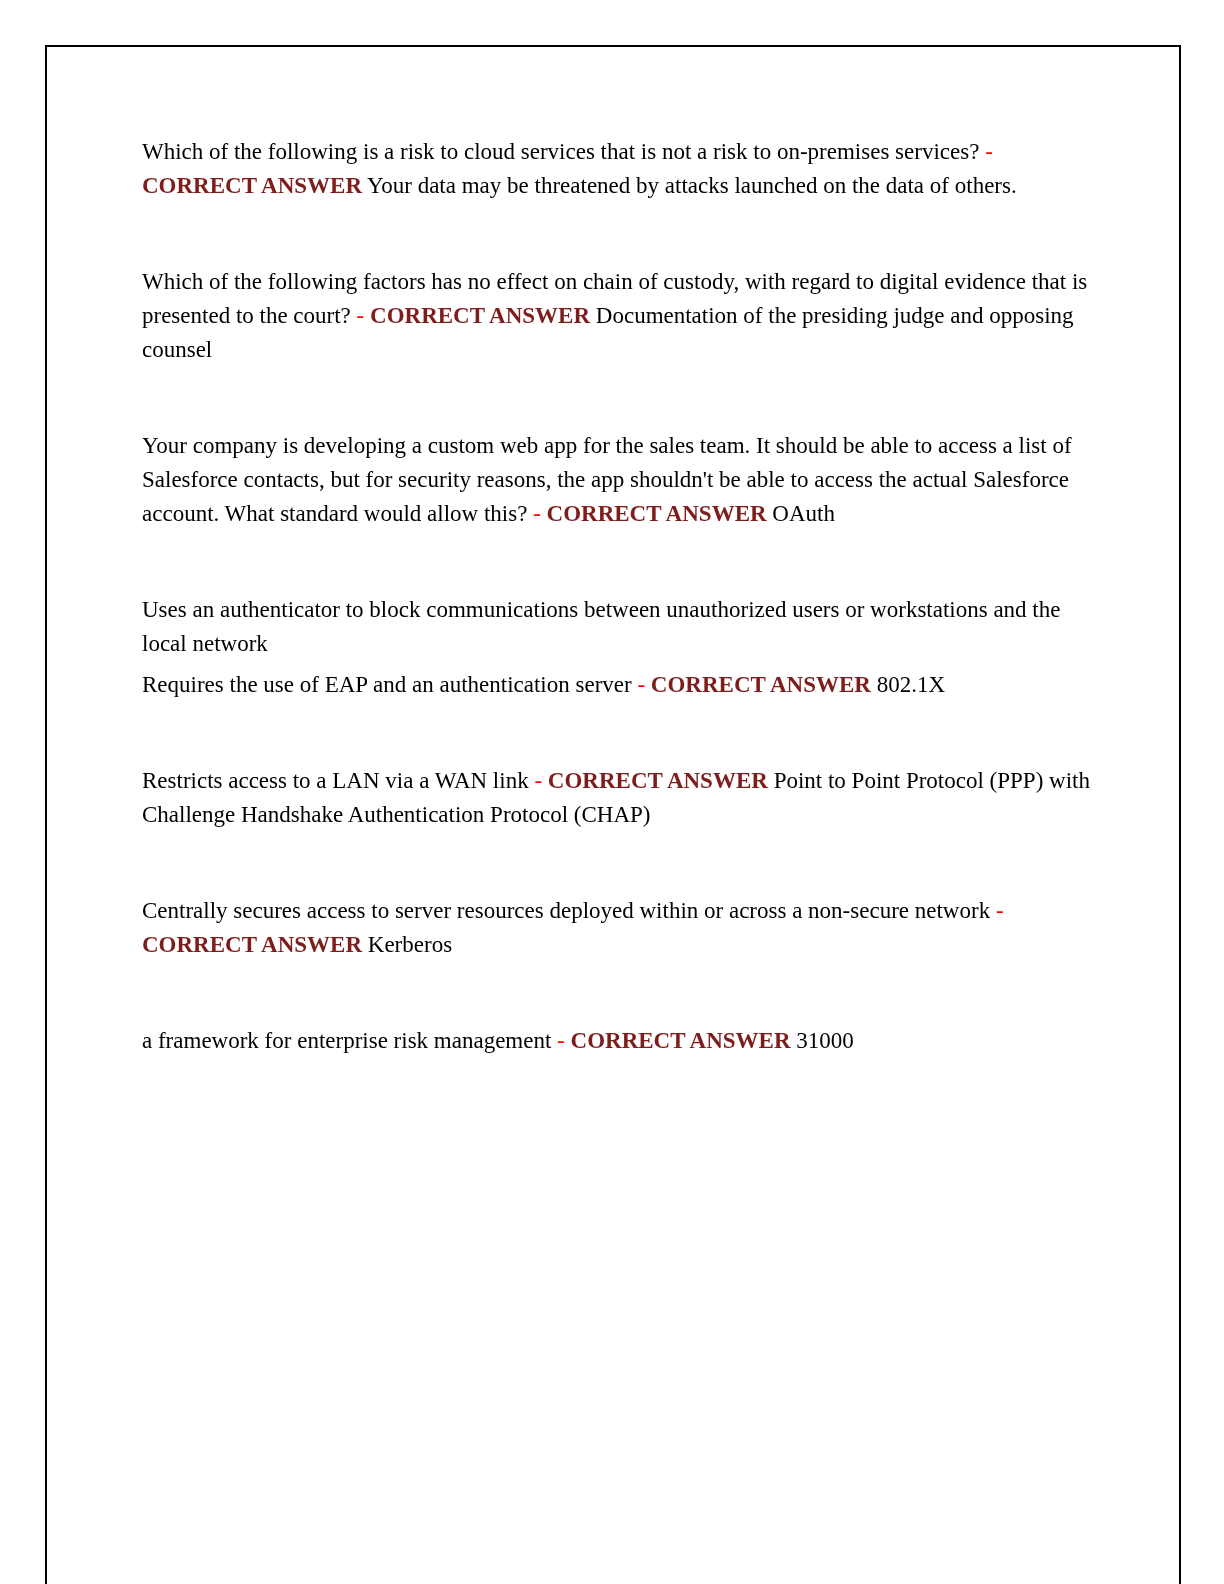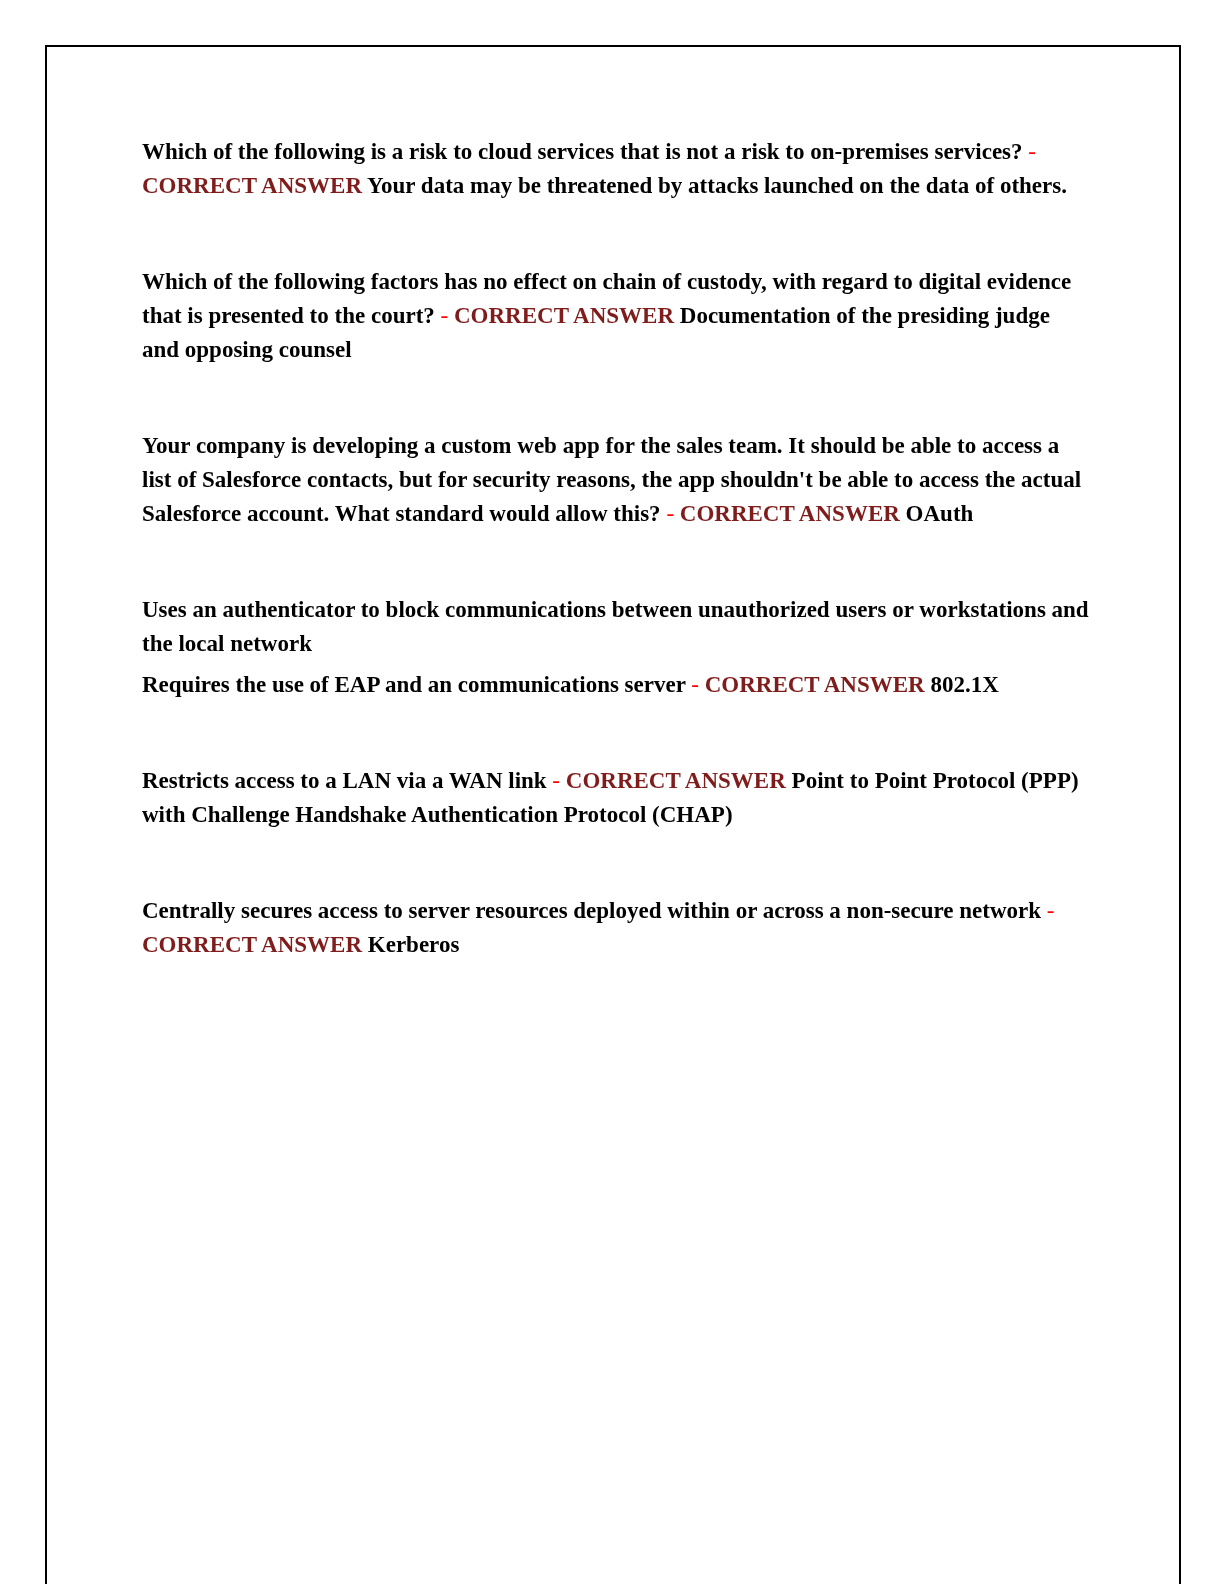--- a/index.html
+++ b/index.html
@@ -32,38 +32,39 @@
     margin-bottom: 62px;
   }
   p.para.gap-small {
     margin-bottom: 7px;
   }
   p.para:last-child {
     margin-bottom: 0;
   }
   .seg-normal {
     color: #000000;
-    font-weight: bold;
+    font-weight: normal;
     text-align: center;
   }
   .seg-red {
     color: #ff0000;
     font-weight: normal;
   }
   .seg-answer {
     color: #7f1d1d;
     font-weight: bold;
   }
 </style>
 </head>
 <body>
 
 <div class="page-frame">
   <div class="content">
       <p class="para"><span class="seg-normal">Which of the following is a risk to cloud services that is not a risk to on-premises services? </span><span class="seg-red">- </span><span class="seg-answer">CORRECT ANSWER</span><span class="seg-normal"> Your data may be threatened by attacks launched on the data of others.</span></p>
       <p class="para"><span class="seg-normal">Which of the following factors has no effect on chain of custody, with regard to digital evidence that is presented to the court? </span><span class="seg-red">- </span><span class="seg-answer">CORRECT ANSWER</span><span class="seg-normal"> Documentation of the presiding judge and opposing counsel</span></p>
       <p class="para"><span class="seg-normal">Your company is developing a custom web app for the sales team. It should be able to access a list of Salesforce contacts, but for security reasons, the app shouldn't be able to access the actual Salesforce account. What standard would allow this? </span><span class="seg-red">- </span><span class="seg-answer">CORRECT ANSWER</span><span class="seg-normal"> OAuth</span></p>
       <p class="para gap-small"><span class="seg-normal">Uses an authenticator to block communications between unauthorized users or workstations and the local network</span></p>
-      <p class="para"><span class="seg-normal">Requires the use of EAP and an communications server </span><span class="seg-red">- </span><span class="seg-answer">CORRECT ANSWER</span><span class="seg-normal"> 802.1X</span></p>
+      <p class="para"><span class="seg-normal">Requires the use of EAP and an authentication server </span><span class="seg-red">- </span><span class="seg-answer">CORRECT ANSWER</span><span class="seg-normal"> 802.1X</span></p>
       <p class="para"><span class="seg-normal">Restricts access to a LAN via a WAN link </span><span class="seg-red">- </span><span class="seg-answer">CORRECT ANSWER</span><span class="seg-normal"> Point to Point Protocol (PPP) with Challenge Handshake Authentication Protocol (CHAP)</span></p>
       <p class="para"><span class="seg-normal">Centrally secures access to server resources deployed within or across a non-secure network </span><span class="seg-red">- </span><span class="seg-answer">CORRECT ANSWER</span><span class="seg-normal"> Kerberos</span></p>
+      <p class="para"><span class="seg-normal">a framework for enterprise risk management </span><span class="seg-red">- </span><span class="seg-answer">CORRECT ANSWER</span><span class="seg-normal"> 31000</span></p>
     </div>
 </div>
 
 </body></html>

